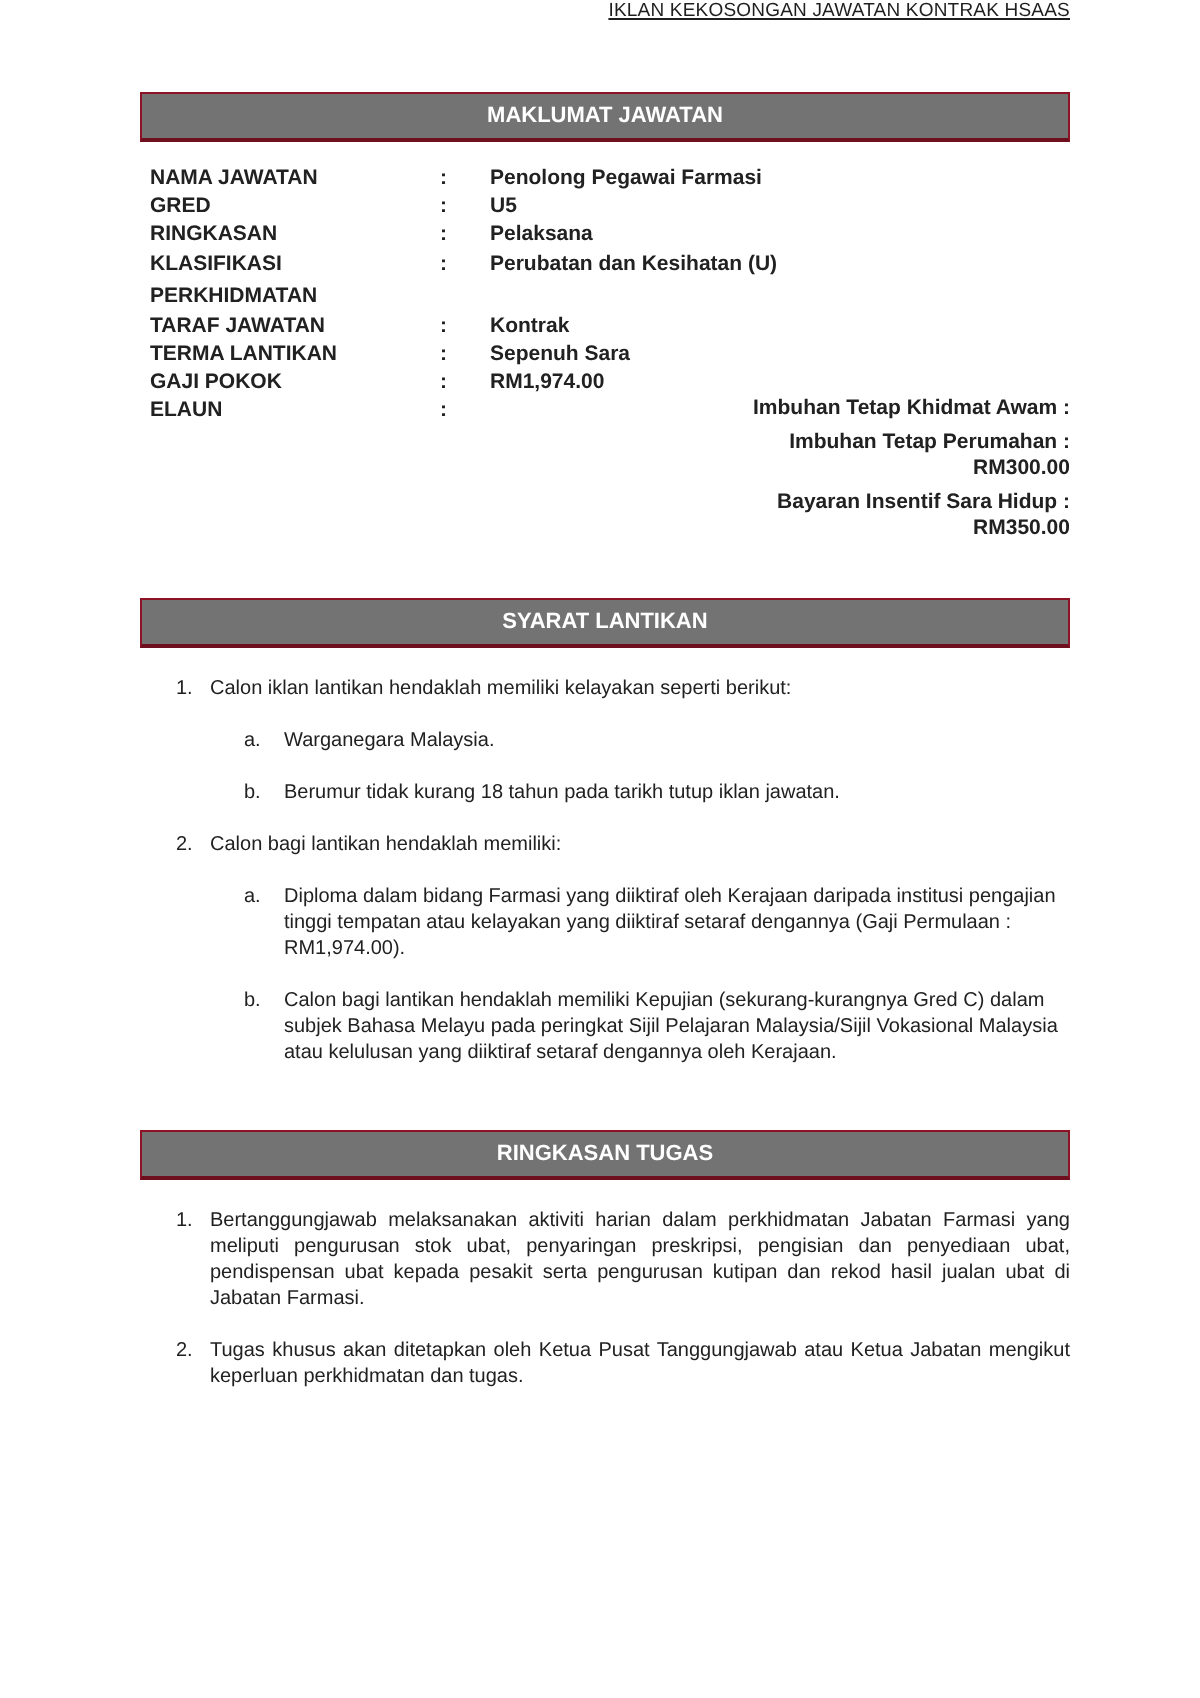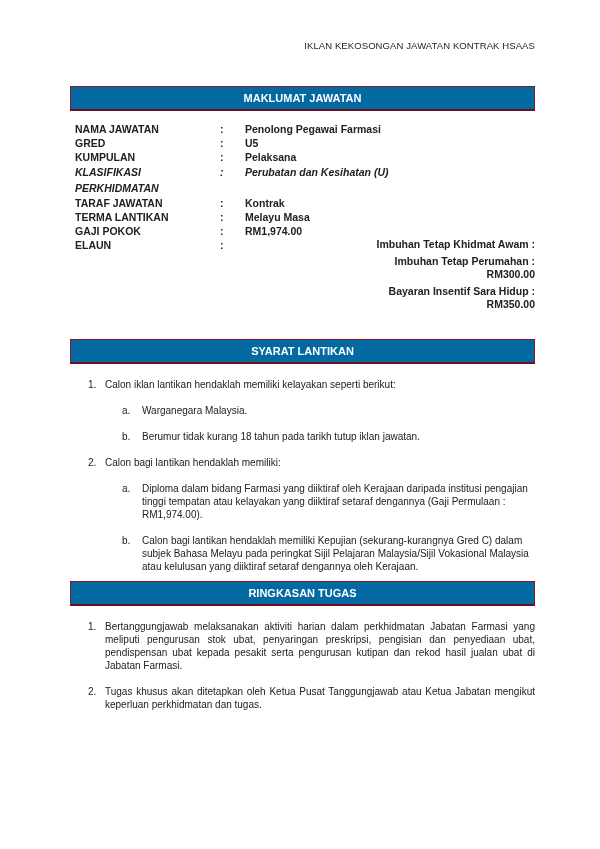--- a/index.html
+++ b/index.html
@@ -11,29 +11,29 @@
     width: 600px;
     height: 849px;
     font-family: "Liberation Sans", sans-serif;
     color: #212121;
     overflow: hidden;
   }
   .page {
     margin: 0 65px 0 70px; 
   }
   .doc-header {
-    padding-top: 40px;
     text-align: right;
     font-size: 9.5px;
     letter-spacing: 0.1px;
     color: #1f1f1f;
+    text-decoration: underline;
   }
   .banner {
     margin-top: 35px;
-    background: #0369a1;
+    background: #737373;
     border: 1px solid #8E1226;
     border-bottom: 2px solid #6E0F1E;
     color: #ffffff;
     text-align: center;
     font-weight: bold;
     font-size: 11px;
     line-height: 13px;
     padding: 5px 0 4px 0;
   }
   .banner.mid { margin-top: 27px; }
@@ -41,21 +41,21 @@
   .details {
     margin: 11px 0 0 5px;
     font-weight: bold;
     font-size: 10.5px;
   }
   .drow {
     display: grid;
     grid-template-columns: 145px 25px 1fr;
     line-height: 14px;
   }
-  .drow.klas { margin-top: 1px; line-height: 15.5px; font-style: italic; }
+  .drow.klas { margin-top: 1px; line-height: 15.5px; }
   .dlabel { white-space: nowrap; }
   .dvalue { }
   .vline { line-height: 13.5px; text-align: right; }
   .vline.gap { margin-top: 3px; }
   
   .list {
     margin: 14px 0 0 18px; 
     font-size: 10px;
   }
   .li {
@@ -90,41 +90,41 @@
       <div class="dlabel">NAMA JAWATAN</div>
       <div class="dcolon">:</div>
       <div class="dvalue">Penolong Pegawai Farmasi</div>
     </div>
     <div class="drow">
       <div class="dlabel">GRED</div>
       <div class="dcolon">:</div>
       <div class="dvalue">U5</div>
     </div>
     <div class="drow">
-      <div class="dlabel">KUMPULAN</div>
+      <div class="dlabel">RINGKASAN</div>
       <div class="dcolon">:</div>
       <div class="dvalue">Pelaksana</div>
     </div>
     <div class="drow klas">
       <div class="dlabel">
         <div>KLASIFIKASI</div>
         <div>PERKHIDMATAN</div>
       </div>
       <div class="dcolon">:</div>
       <div class="dvalue">Perubatan dan Kesihatan (U)</div>
     </div>
     <div class="drow">
       <div class="dlabel">TARAF JAWATAN</div>
       <div class="dcolon">:</div>
       <div class="dvalue">Kontrak</div>
     </div>
     <div class="drow">
       <div class="dlabel">TERMA LANTIKAN</div>
       <div class="dcolon">:</div>
-      <div class="dvalue">Melayu Masa</div>
+      <div class="dvalue">Sepenuh Sara</div>
     </div>
     <div class="drow">
       <div class="dlabel">GAJI POKOK</div>
       <div class="dcolon">:</div>
       <div class="dvalue">RM1,974.00</div>
     </div>
     <div class="drow">
       <div class="dlabel">ELAUN</div>
       <div class="dcolon">:</div>
       <div class="dvalue">
@@ -165,21 +165,21 @@
         <div class="letter">a.</div>
         <div class="litext">Diploma dalam bidang Farmasi yang diiktiraf oleh Kerajaan daripada institusi pengajian tinggi tempatan atau kelayakan yang diiktiraf setaraf dengannya (Gaji Permulaan : RM1,974.00).</div>
       </div>
       <div class="li">
         <div class="letter">b.</div>
         <div class="litext">Calon bagi lantikan hendaklah memiliki Kepujian (sekurang-kurangnya Gred C) dalam subjek Bahasa Melayu pada peringkat Sijil Pelajaran Malaysia/Sijil Vokasional Malaysia atau kelulusan yang diiktiraf setaraf dengannya oleh Kerajaan.</div>
       </div>
     </div>
   </div>
 
-  <div class="banner mid" style="margin-top:8px;">
+  <div class="banner mid" style="margin-top:32px;">
     <span>RINGKASAN TUGAS</span>
   </div>
 
   <div class="list just">
     <div class="li first" style="margin-top:3px;">
       <div class="num">1.</div>
       <div class="litext">Bertanggungjawab melaksanakan aktiviti harian dalam perkhidmatan Jabatan Farmasi yang meliputi pengurusan stok ubat, penyaringan preskripsi, pengisian dan penyediaan ubat, pendispensan ubat kepada pesakit serta pengurusan kutipan dan rekod hasil jualan ubat di Jabatan Farmasi.</div>
     </div>
     <div class="li">
       <div class="num">2.</div>

